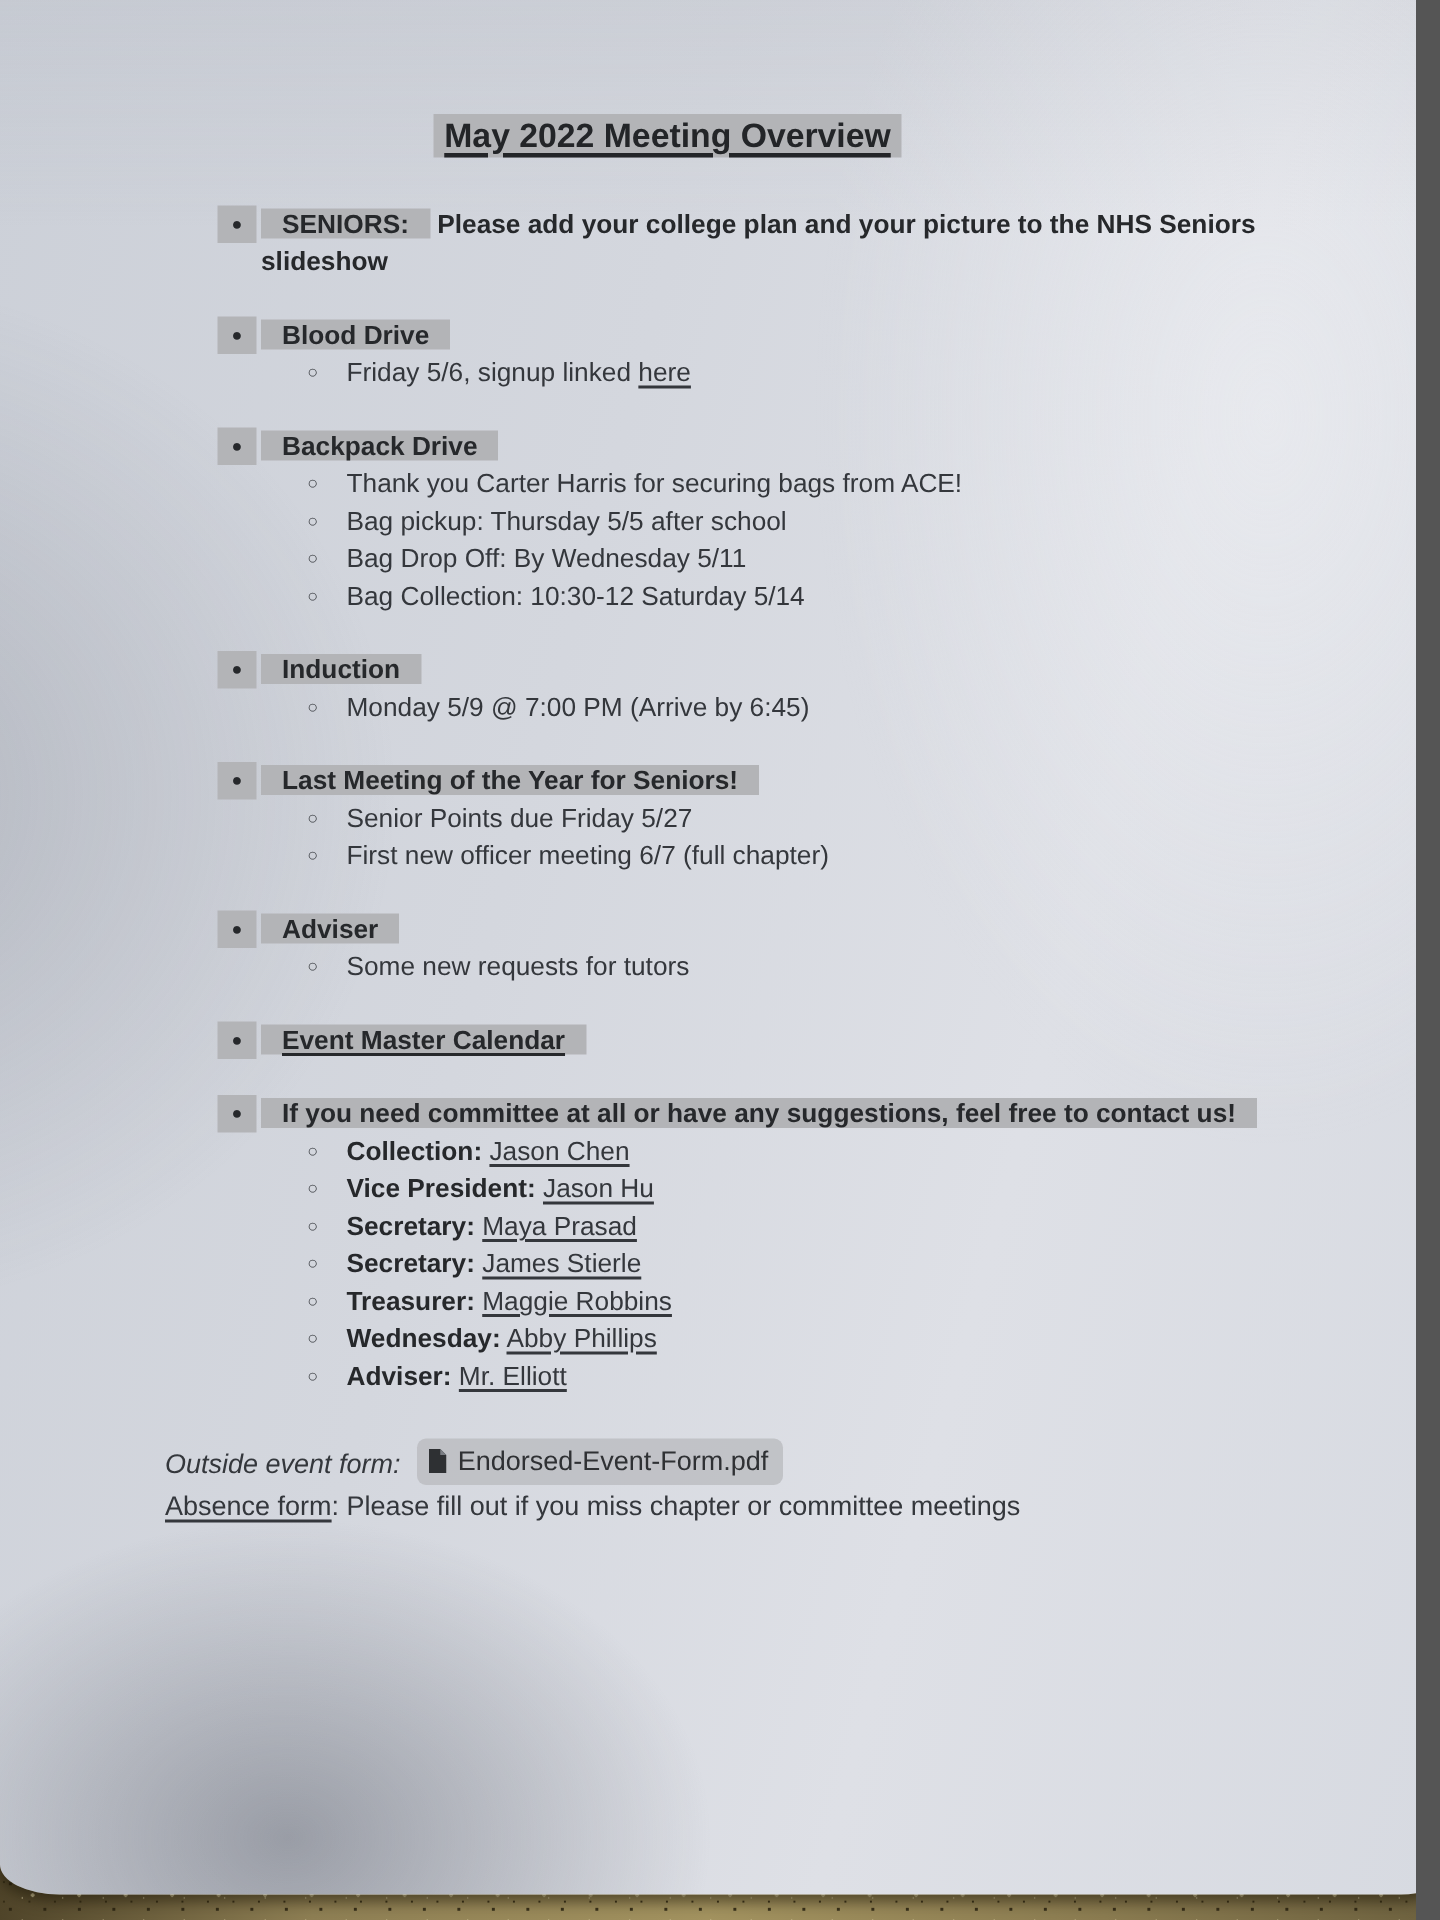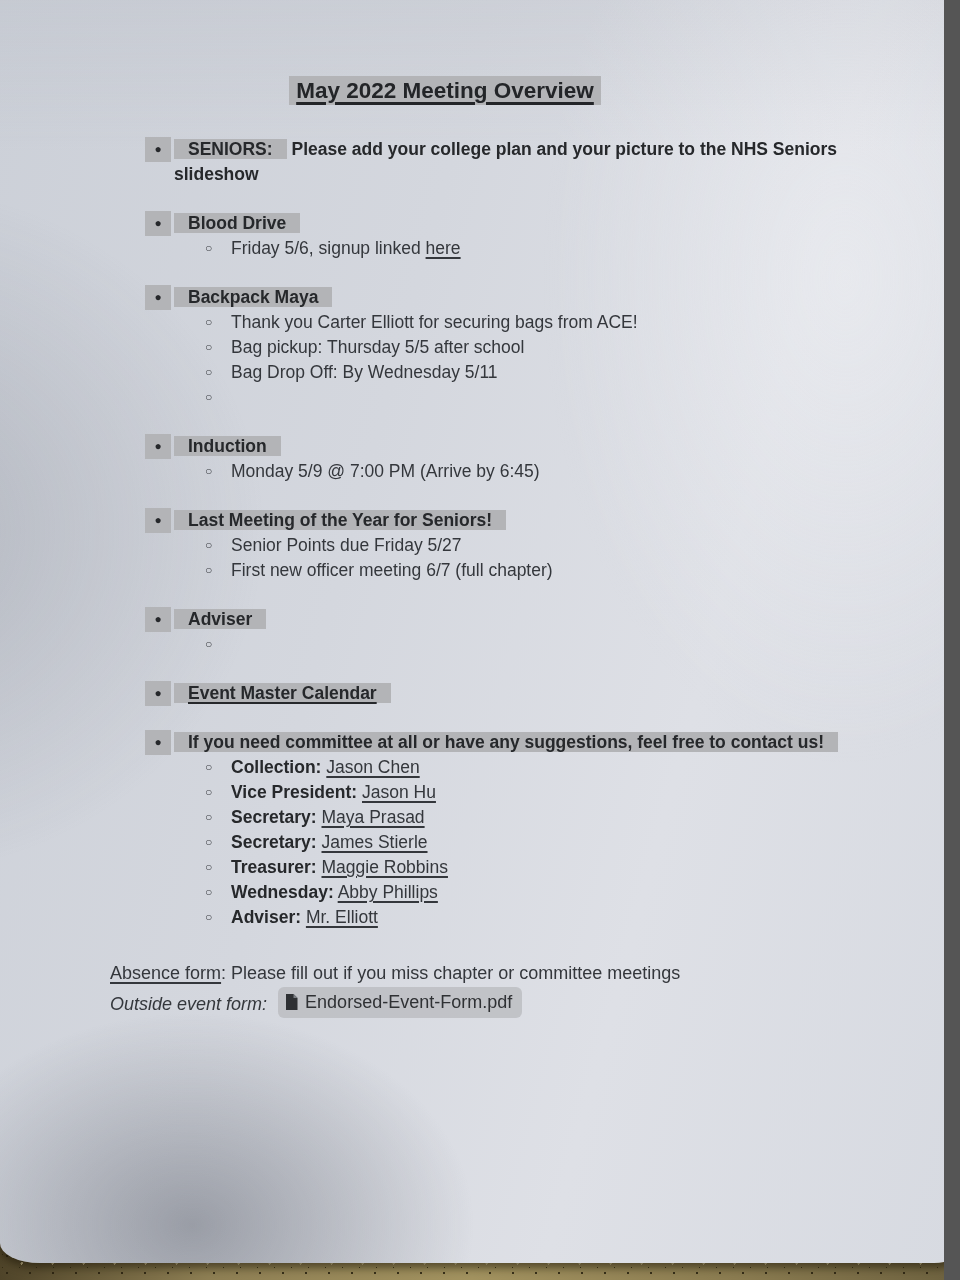--- a/index.html
+++ b/index.html
@@ -99,36 +99,37 @@
       <div class="l2">
         <span class="m2">○</span>
         <div class="t">
           <span>Friday 5/6, signup linked</span>
           <a class="link">here</a>
         </div>
       </div>
 
       <div class="l1">
         <span class="m">●</span>
-        <div class="t"><span class="head">Backpack Maya</span></div>
-      </div>
-      <div class="l2">
-        <span class="m2">○</span>
-        <div class="t">Thank you Carter Elliott for securing bags from ACE!</div>
+        <div class="t"><span class="head">Backpack Drive</span></div>
+      </div>
+      <div class="l2">
+        <span class="m2">○</span>
+        <div class="t">Thank you Carter Harris for securing bags from ACE!</div>
       </div>
       <div class="l2">
         <span class="m2">○</span>
         <div class="t">Bag pickup: Thursday 5/5 after school</div>
       </div>
       <div class="l2">
         <span class="m2">○</span>
         <div class="t">Bag  Drop Off: By Wednesday 5/11</div>
       </div>
       <div class="l2">
         <span class="m2">○</span>
+        <div class="t">Bag Collection: 10:30-12 Saturday 5/14</div>
       </div>
 
       <div class="l1">
         <span class="m">●</span>
         <div class="t"><span class="head">Induction</span></div>
       </div>
       <div class="l2">
         <span class="m2">○</span>
         <div class="t">Monday 5/9 @ 7:00 PM (Arrive by 6:45)</div>
       </div>
@@ -145,20 +146,21 @@
         <span class="m2">○</span>
         <div class="t">First new officer meeting 6/7 (full chapter)</div>
       </div>
 
       <div class="l1">
         <span class="m">●</span>
         <div class="t"><span class="head">Adviser</span></div>
       </div>
       <div class="l2">
         <span class="m2">○</span>
+        <div class="t">Some new requests for tutors</div>
       </div>
 
       <div class="l1">
         <span class="m">●</span>
         <div class="t"><span class="head u">Event Master Calendar</span></div>
       </div>
 
       <div class="l1">
         <span class="m">●</span>
         <div class="t"><span class="head">If you need committee at all or have any suggestions, feel free to contact us!</span></div>
@@ -193,28 +195,28 @@
         <div class="t"><b>Wednesday:</b>
           <a class="link">Abby Phillips</a></div>
       </div>
       <div class="l2">
         <span class="m2">○</span>
         <div class="t"><b>Adviser:</b>
           <a class="link">Mr. Elliott</a></div>
       </div>
 
       <div class="footer">
-        <div><a class="link">Absence form</a><span>: Please fill out if you miss chapter or committee meetings</span></div>
         <div>
           <span class="it">Outside event form:</span>
           <span class="chip">
             <svg width="13" height="16" viewBox="0 0 13 16" aria-hidden="true">
               <path d="M1 0 h7.5 L12.5 4 v12 H1 Z" fill="#2e3033"></path>
               <path d="M8.5 0 L12.5 4 H8.5 Z" fill="#7b7e84"></path>
             </svg>
             <span>Endorsed-Event-Form.pdf</span>
           </span>
         </div>
+        <div><a class="link">Absence form</a><span>: Please fill out if you miss chapter or committee meetings</span></div>
       </div>
 
     </div>
   </div>
 </div>
 
 </body></html>

